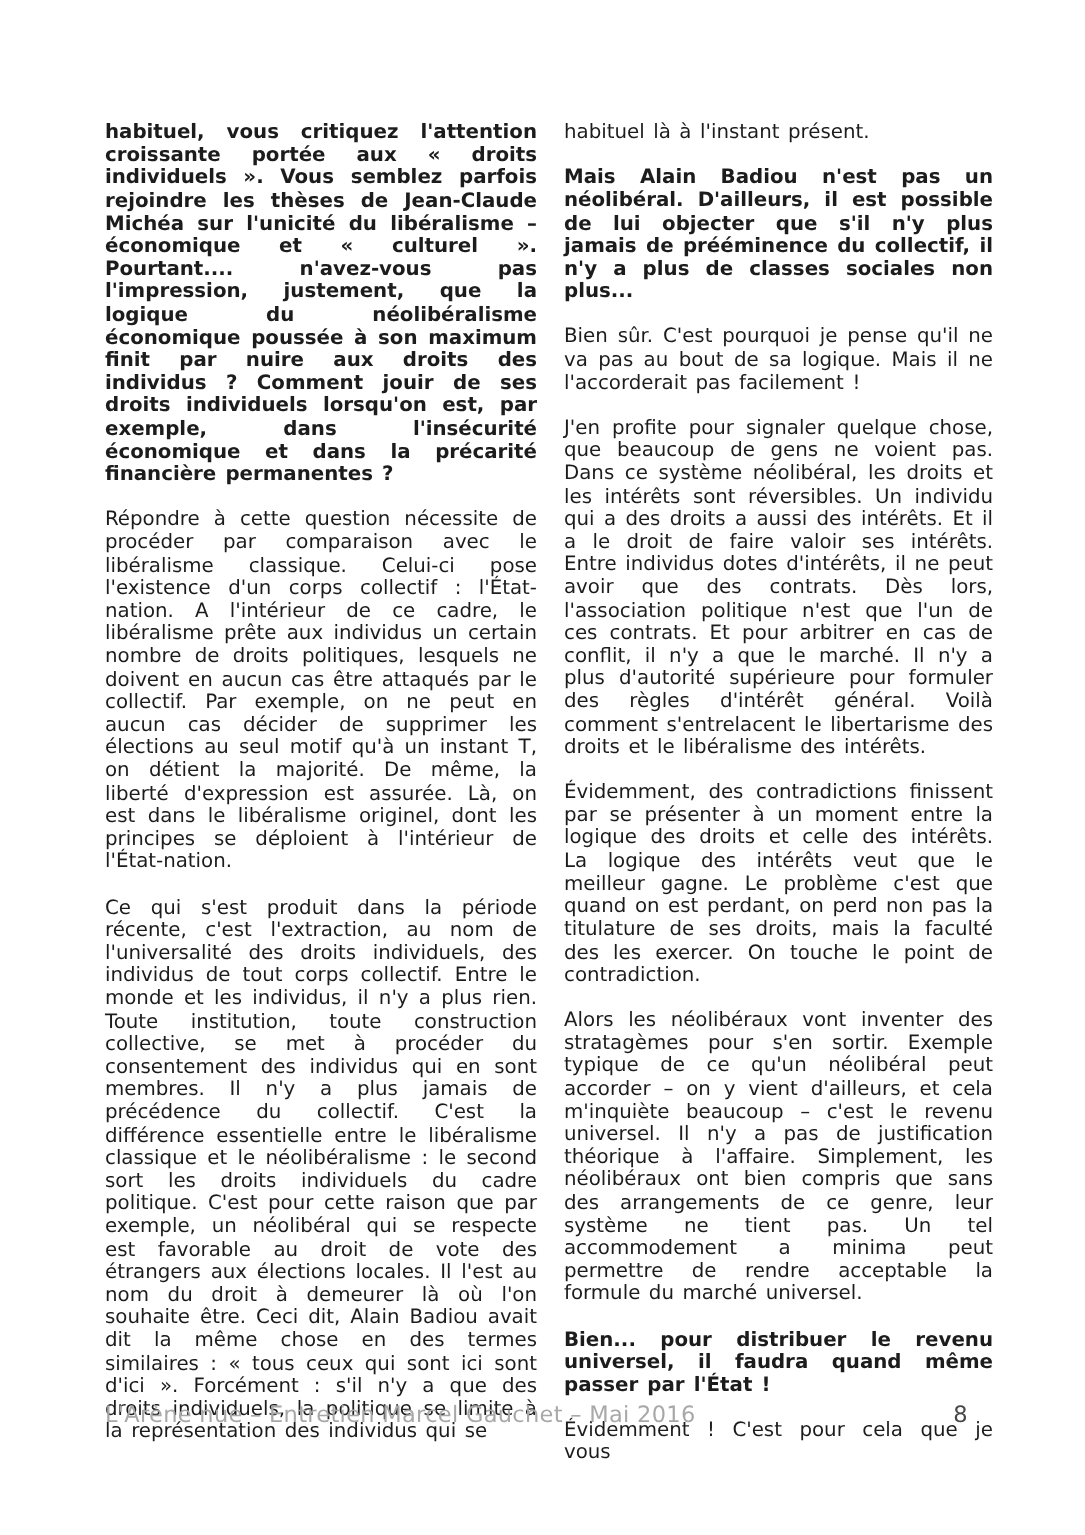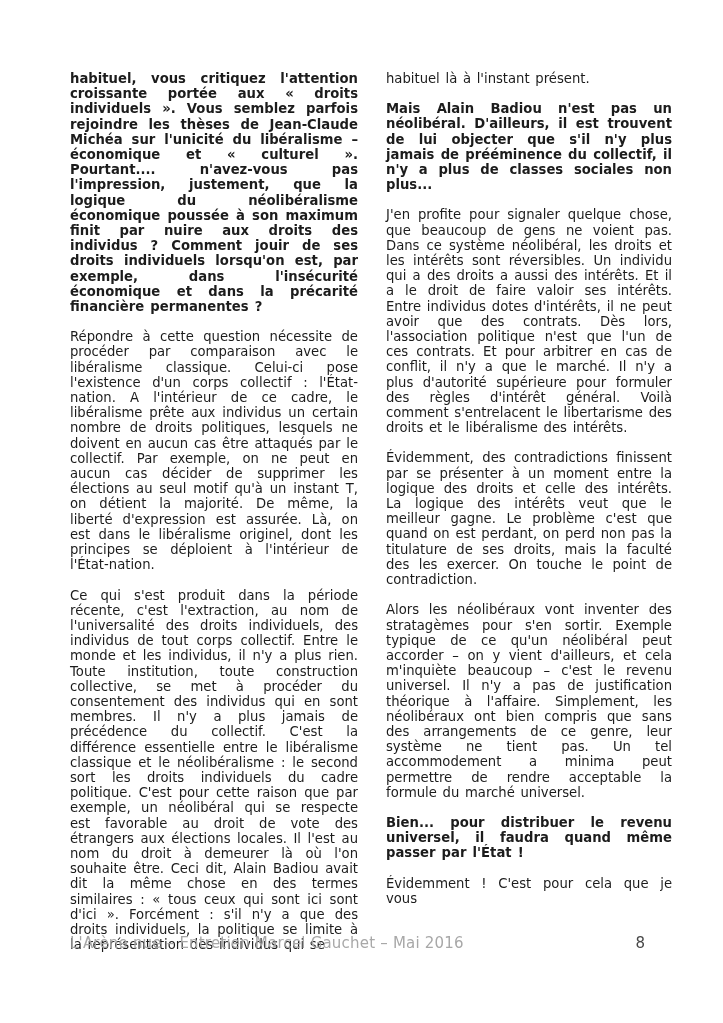--- a/index.html
+++ b/index.html
@@ -16,24 +16,24 @@
     color: #1c1c1c;
   }
   .page {
     position: absolute;
     inset: 0;
     background: #ffffff;
   }
   .columns {
     position: absolute;
     left: 70px;
-    top: 71px;
+    top: 81px;
     width: 592px;
     display: flex;
-    gap: 28px;
+    gap: 18px;
     justify-content: space-between;
   }
   .col { flex: 0 0 auto; }
   .col-left  { width: 288px; }
   .col-right { width: 286px; }
   p.para {
     margin: 0 0 15px 0;
     font-size: 13.2px;
     line-height: 15.2px;
     text-align: justify;
@@ -69,21 +69,22 @@
   <div class="columns">
 
     <div class="col col-left">
       <p class="para bold">habituel, vous critiquez l'attention croissante portée aux « droits individuels ». Vous semblez parfois rejoindre les thèses de Jean-Claude Michéa sur l'unicité du libéralisme – économique et « culturel ». Pourtant.... n'avez-vous pas l'impression, justement, que la logique du néolibéralisme économique poussée à son maximum finit par nuire aux droits des individus ? Comment jouir de ses droits individuels lorsqu'on est, par exemple, dans l'insécurité économique et dans la précarité financière permanentes ?</p>
       <p class="para">Répondre à cette question nécessite de procéder par comparaison avec le libéralisme classique. Celui-ci pose l'existence d'un corps collectif : l'État-nation. A l'intérieur de ce cadre, le libéralisme prête aux individus un certain nombre de droits politiques, lesquels ne doivent en aucun cas être attaqués par le collectif. Par exemple, on ne peut en aucun cas décider de supprimer les élections au seul motif qu'à un instant T, on détient la majorité. De même, la liberté d'expression est assurée. Là, on est dans le libéralisme originel, dont les principes se déploient à l'intérieur de l'État-nation.</p>
       <p class="para">Ce qui s'est produit dans la période récente, c'est l'extraction, au nom de l'universalité des droits individuels, des individus de tout corps collectif. Entre le monde et les individus, il n'y a plus rien. Toute institution, toute construction collective, se met à procéder du consentement des individus qui en sont membres. Il n'y a plus jamais de précédence du collectif. C'est la différence essentielle entre le libéralisme classique et le néolibéralisme : le second sort les droits individuels du cadre politique. C'est pour cette raison que par exemple, un néolibéral qui se respecte est favorable au droit de vote des étrangers aux élections locales. Il l'est au nom du droit à demeurer là où l'on souhaite être. Ceci dit, Alain Badiou avait dit la même chose en des termes similaires : « tous ceux qui sont ici sont d'ici ». Forcément : s'il n'y a que des droits individuels, la politique se limite à la représentation des individus qui se</p>
     </div>
 
     <div class="col col-right">
       <p class="para">habituel là à l'instant présent.</p>
-      <p class="para bold">Mais Alain Badiou n'est pas un néolibéral. D'ailleurs, il est trouvent de lui objecter que s'il n'y plus jamais de prééminence du collectif, il n'y a plus de classes sociales non plus...</p>
+      <p class="para bold">Mais Alain Badiou n'est pas un néolibéral. D'ailleurs, il est possible de lui objecter que s'il n'y plus jamais de prééminence du collectif, il n'y a plus de classes sociales non plus...</p>
+      <p class="para">Bien sûr. C'est pourquoi je pense qu'il ne va pas au bout de sa logique. Mais il ne l'accorderait pas facilement !</p>
       <p class="para">J'en profite pour signaler quelque chose, que beaucoup de gens ne voient pas. Dans ce système néolibéral, les droits et les intérêts sont réversibles. Un individu qui a des droits a aussi des intérêts. Et il a le droit de faire valoir ses intérêts. Entre individus dotes d'intérêts, il ne peut avoir que des contrats. Dès lors, l'association politique n'est que l'un de ces contrats. Et pour arbitrer en cas de conflit, il n'y a que le marché. Il n'y a plus d'autorité supérieure pour formuler des règles d'intérêt général. Voilà comment s'entrelacent le libertarisme des droits et le libéralisme des intérêts.</p>
       <p class="para">Évidemment, des contradictions finissent par se présenter à un moment entre la logique des droits et celle des intérêts. La logique des intérêts veut que le meilleur gagne. Le problème c'est que quand on est perdant, on perd non pas la titulature de ses droits, mais la faculté des les exercer. On touche le point de contradiction.</p>
       <p class="para">Alors les néolibéraux vont inventer des stratagèmes pour s'en sortir. Exemple typique de ce qu'un néolibéral peut accorder – on y vient d'ailleurs, et cela m'inquiète beaucoup – c'est le revenu universel. Il n'y a pas de justification théorique à l'affaire. Simplement, les néolibéraux ont bien compris que sans des arrangements de ce genre, leur système ne tient pas. Un tel accommodement a minima peut permettre de rendre acceptable la formule du marché universel.</p>
       <p class="para bold">Bien... pour distribuer le revenu universel, il faudra quand même passer par l'État !</p>
       <p class="para">Évidemment ! C'est pour cela que je vous</p>
     </div>
 
   </div>
 
   <div class="footer">

